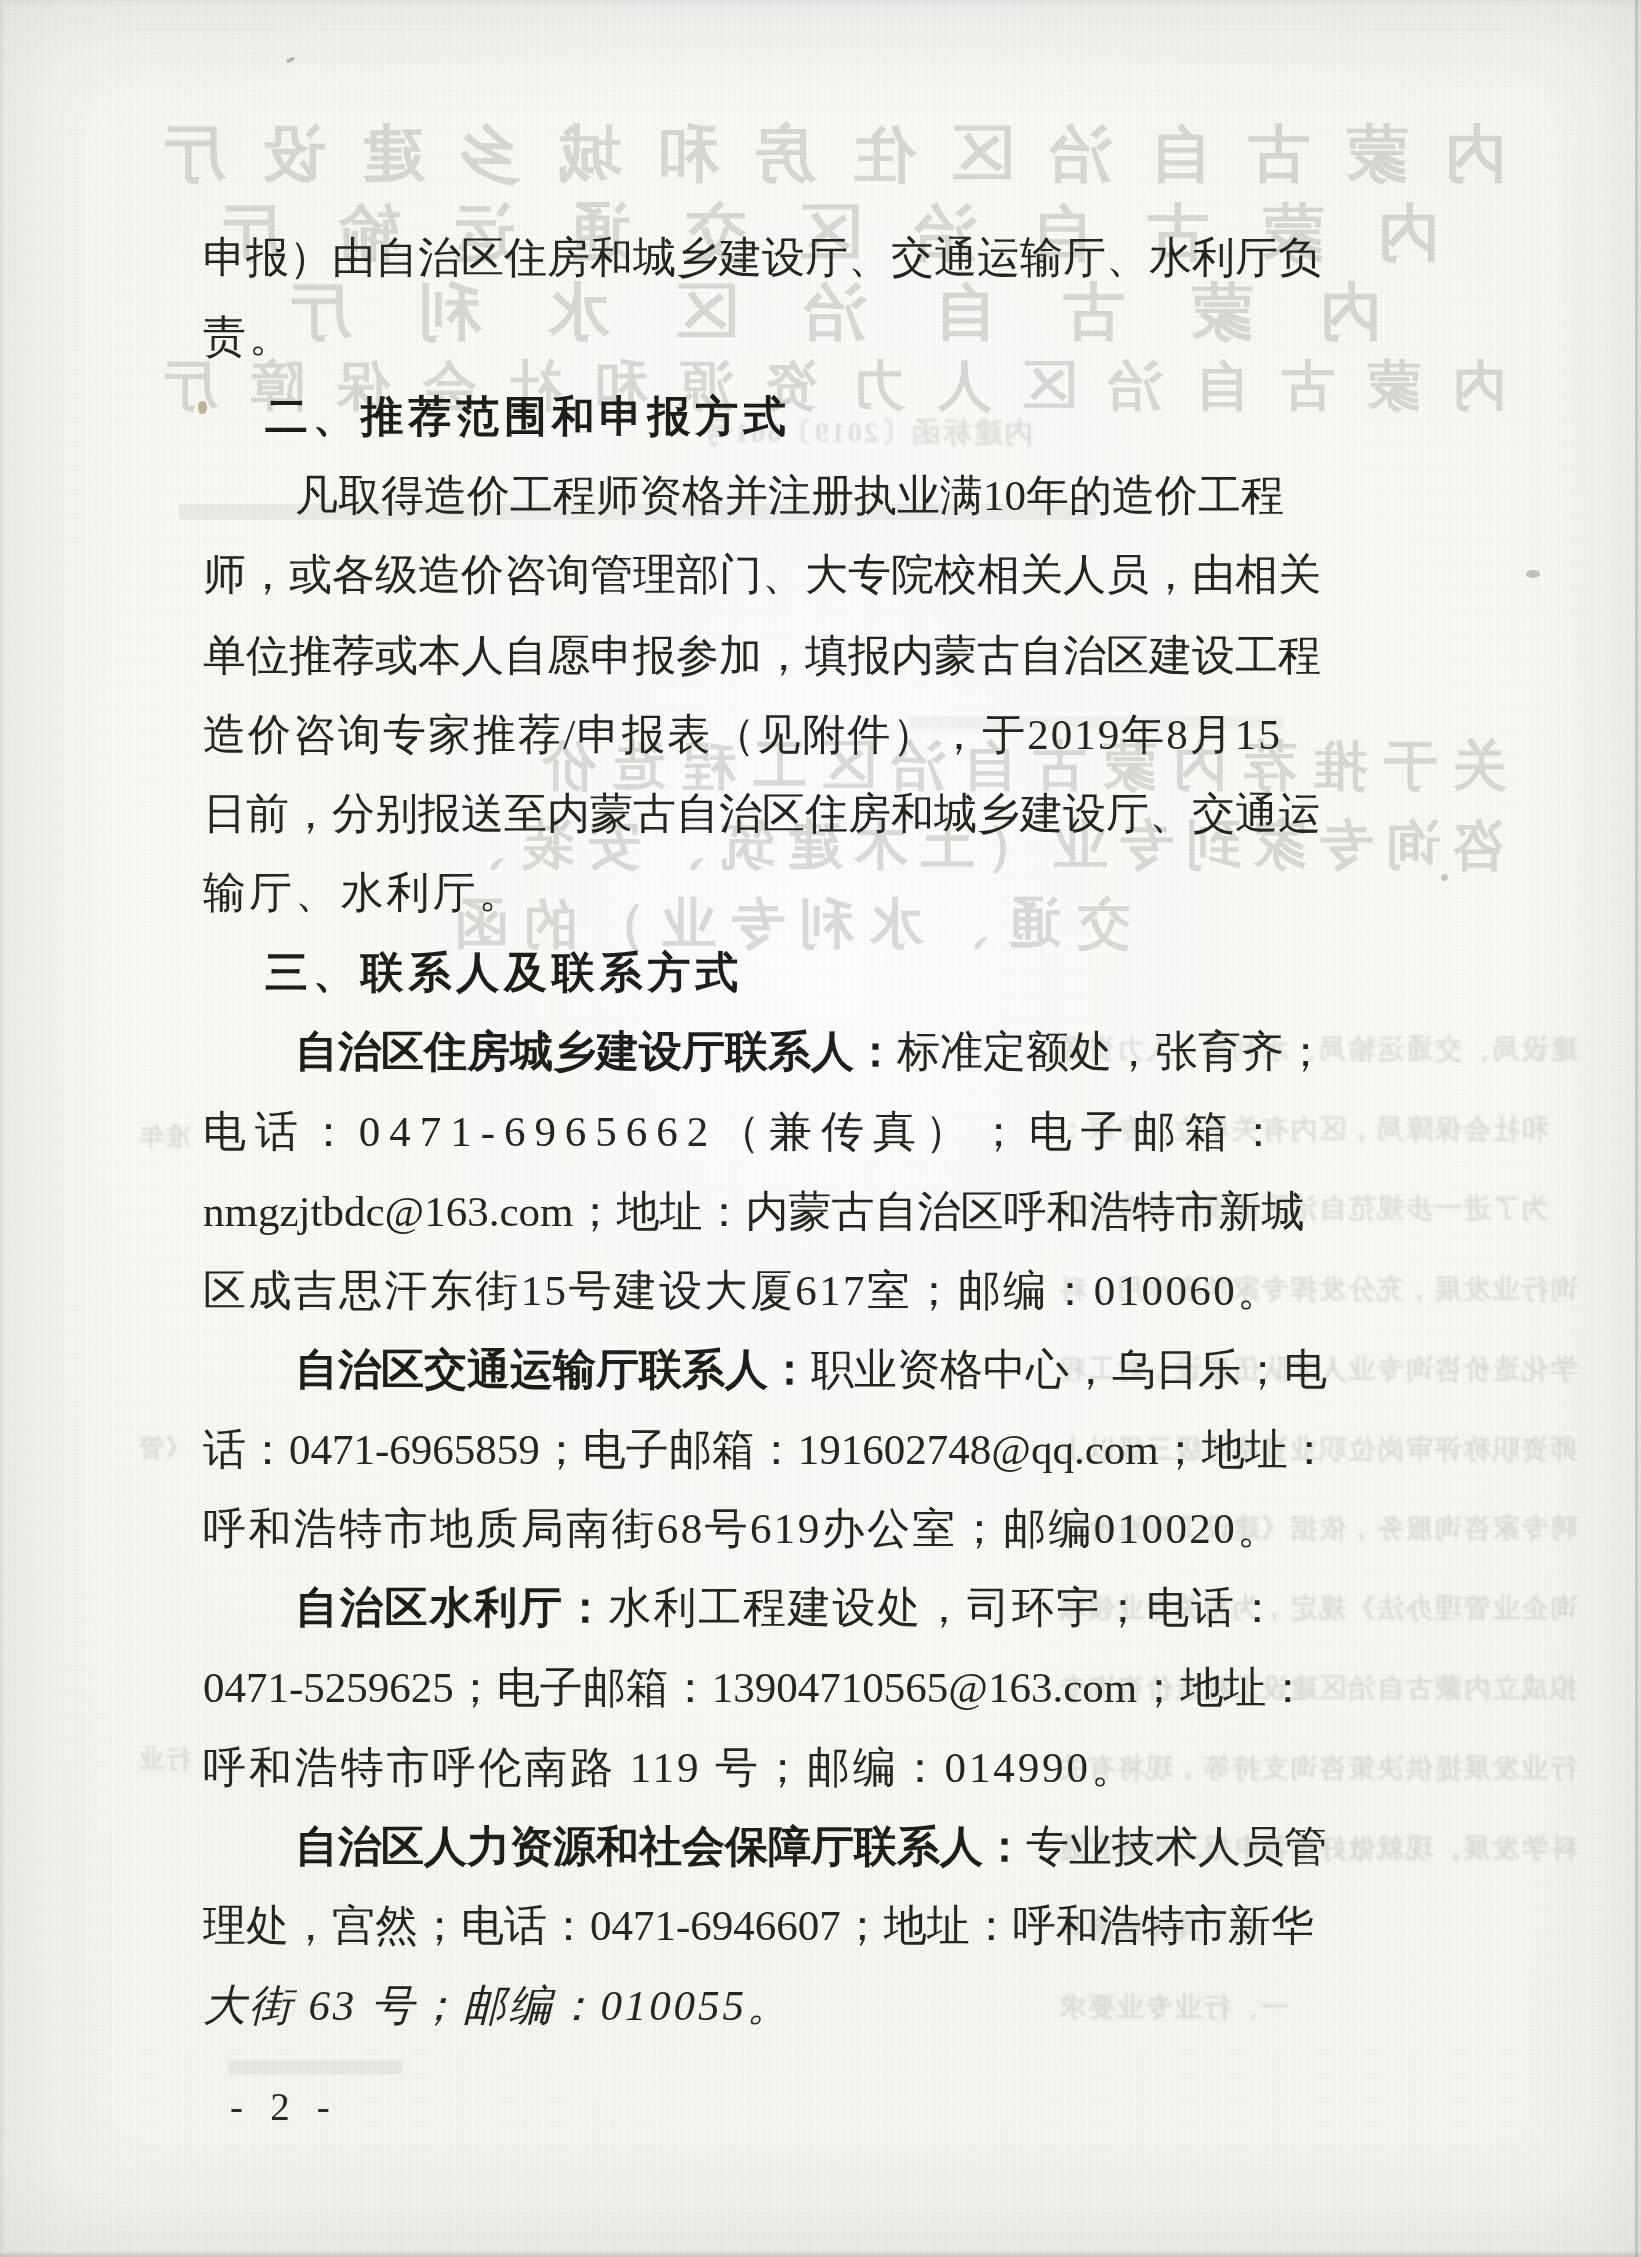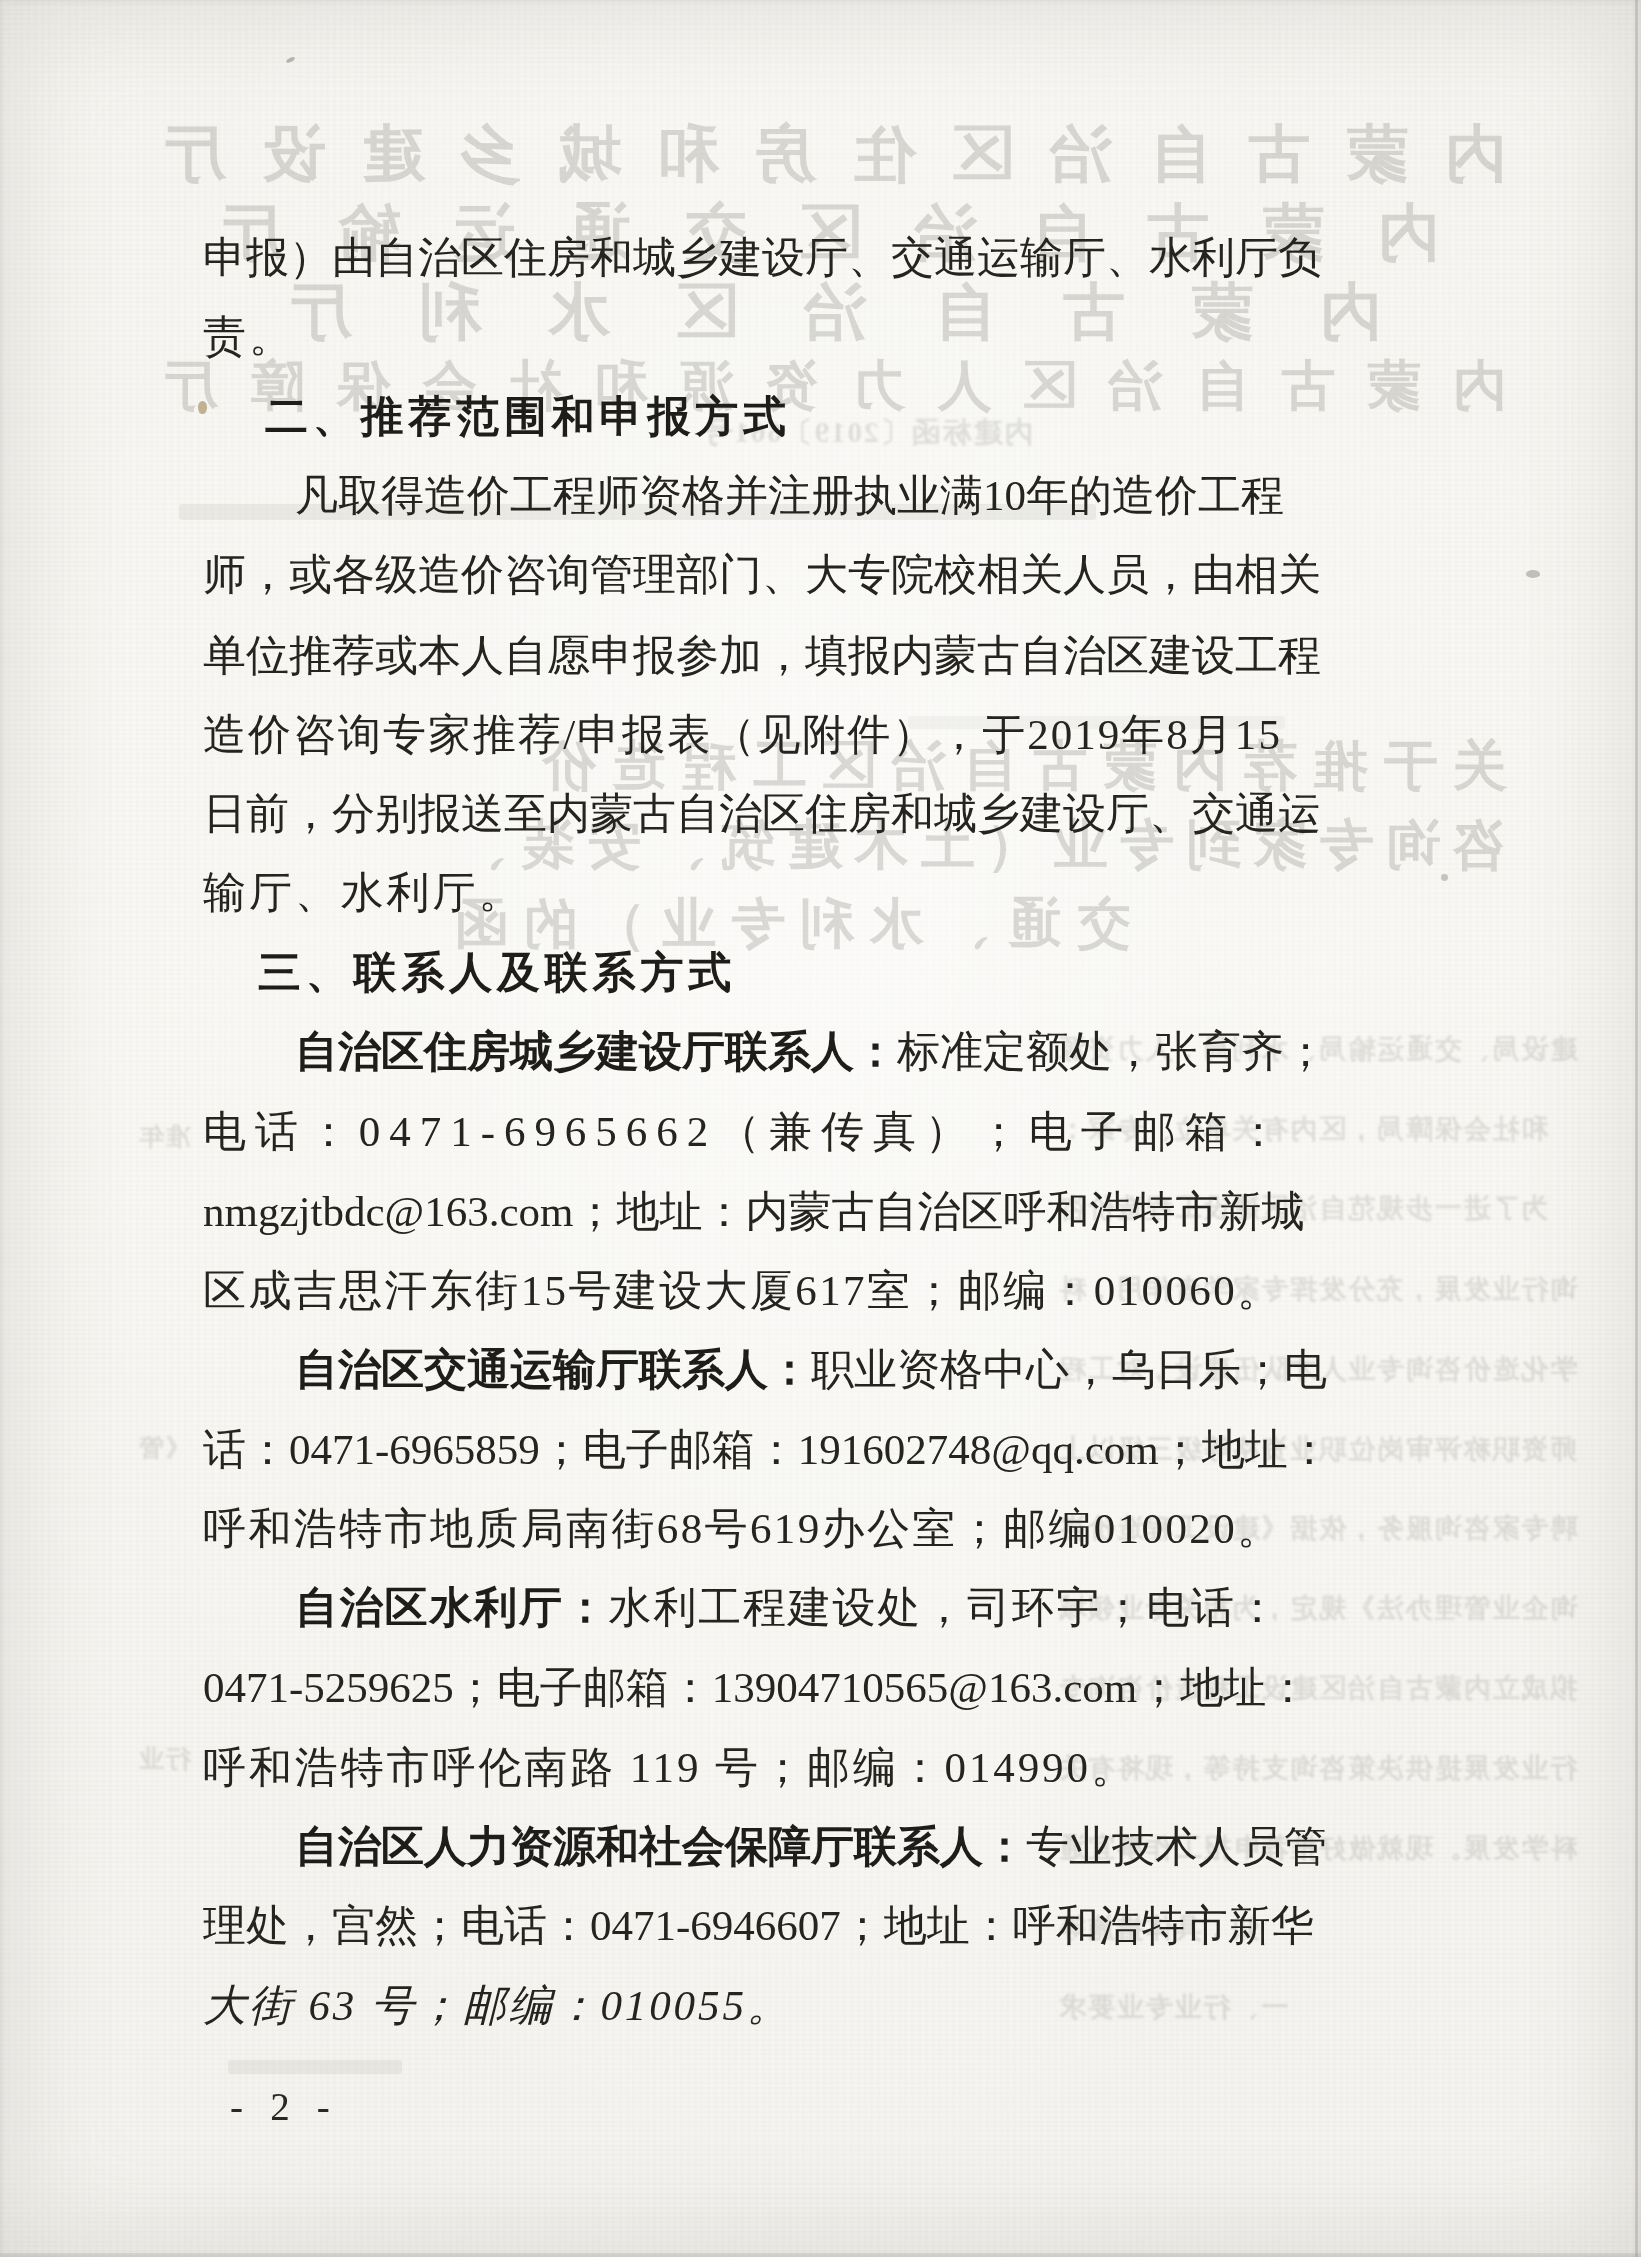--- a/index.html
+++ b/index.html
@@ -336,21 +336,21 @@
         <span>乡</span>
         <span>建</span>
         <span>设</span>
         <span>厅</span>
         <span>、</span>
         <span>交</span>
         <span>通</span>
         <span>运</span>
       </div>
       <div class="line" style="left: 203px; top: 867px;"><span>输厅、水利厅。</span></div>
-      <div class="line heading" style="left: 258px; top: 947px; text-align: right;"><span class="b">三、联系人及联系方式</span></div>
+      <div class="line heading" style="left: 265px; top: 947px; text-align: right;"><span class="b">三、联系人及联系方式</span></div>
       <div class="line just" style="left: 295px; top: 1026px; width: 984px;">
         <span class="b">自</span>
         <span class="b">治</span>
         <span class="b">区</span>
         <span class="b">住</span>
         <span class="b">房</span>
         <span class="b">城</span>
         <span class="b">乡</span>
         <span class="b">建</span>
         <span class="b">设</span>

